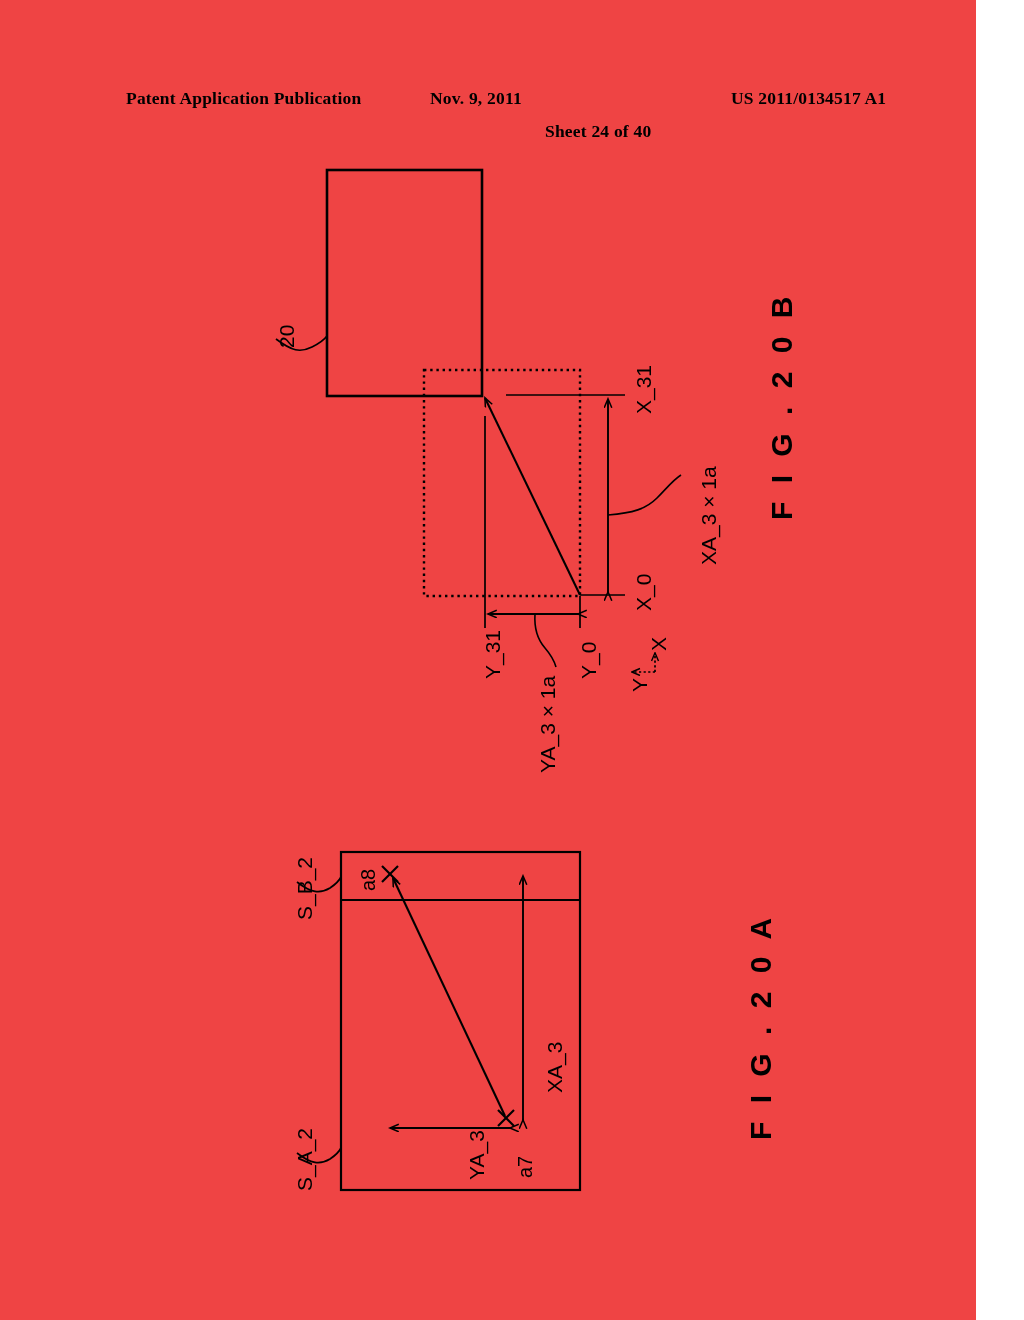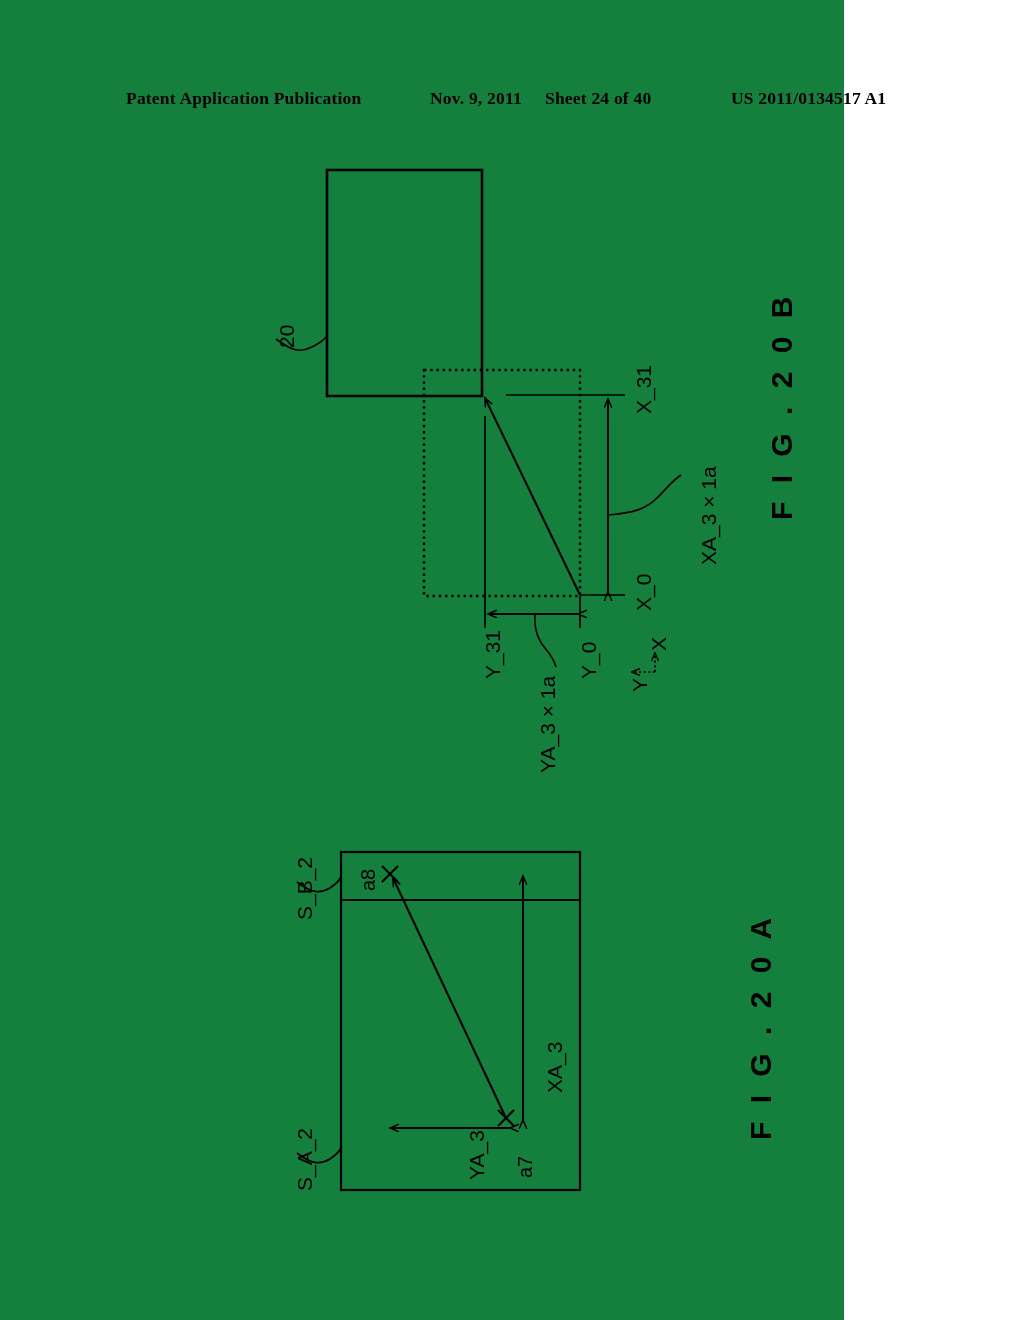--- a/index.html
+++ b/index.html
@@ -10,42 +10,42 @@
   body {
     width: 1024px;
     height: 1320px;
     position: relative;
     font-family: "Liberation Serif", serif;
     overflow: hidden;
   }
   #page {
     position: absolute;
     left: 0; top: 0;
-    width: 844px;
+    width: 976px;
     height: 1320px;
-    background: #15803d;
+    background: #ef4444;
   }
   
   .hdr {
     position: absolute;
     top: 88px;
     left: 0;
     width: 1024px;
     height: 24px;
     font-family: "Liberation Serif", serif;
     font-weight: bold;
     font-size: 17.5px;
     color: #000;
     letter-spacing: 0.2px;
     white-space: nowrap;
   }
   .hdr span { position: absolute; top: 0; }
   .hdr-pub   { left: 126px; }
   .hdr-date  { left: 430px; }
-  .hdr-sheet { left: 545px; }
+  .hdr-sheet { left: 545px; margin-top: 33px; }
   .hdr-num   { left: 731px; }
 
   
   #figlayer {
     position: absolute;
     left: 0; top: 0;
     width: 1024px;
     height: 1320px;
   }
   

